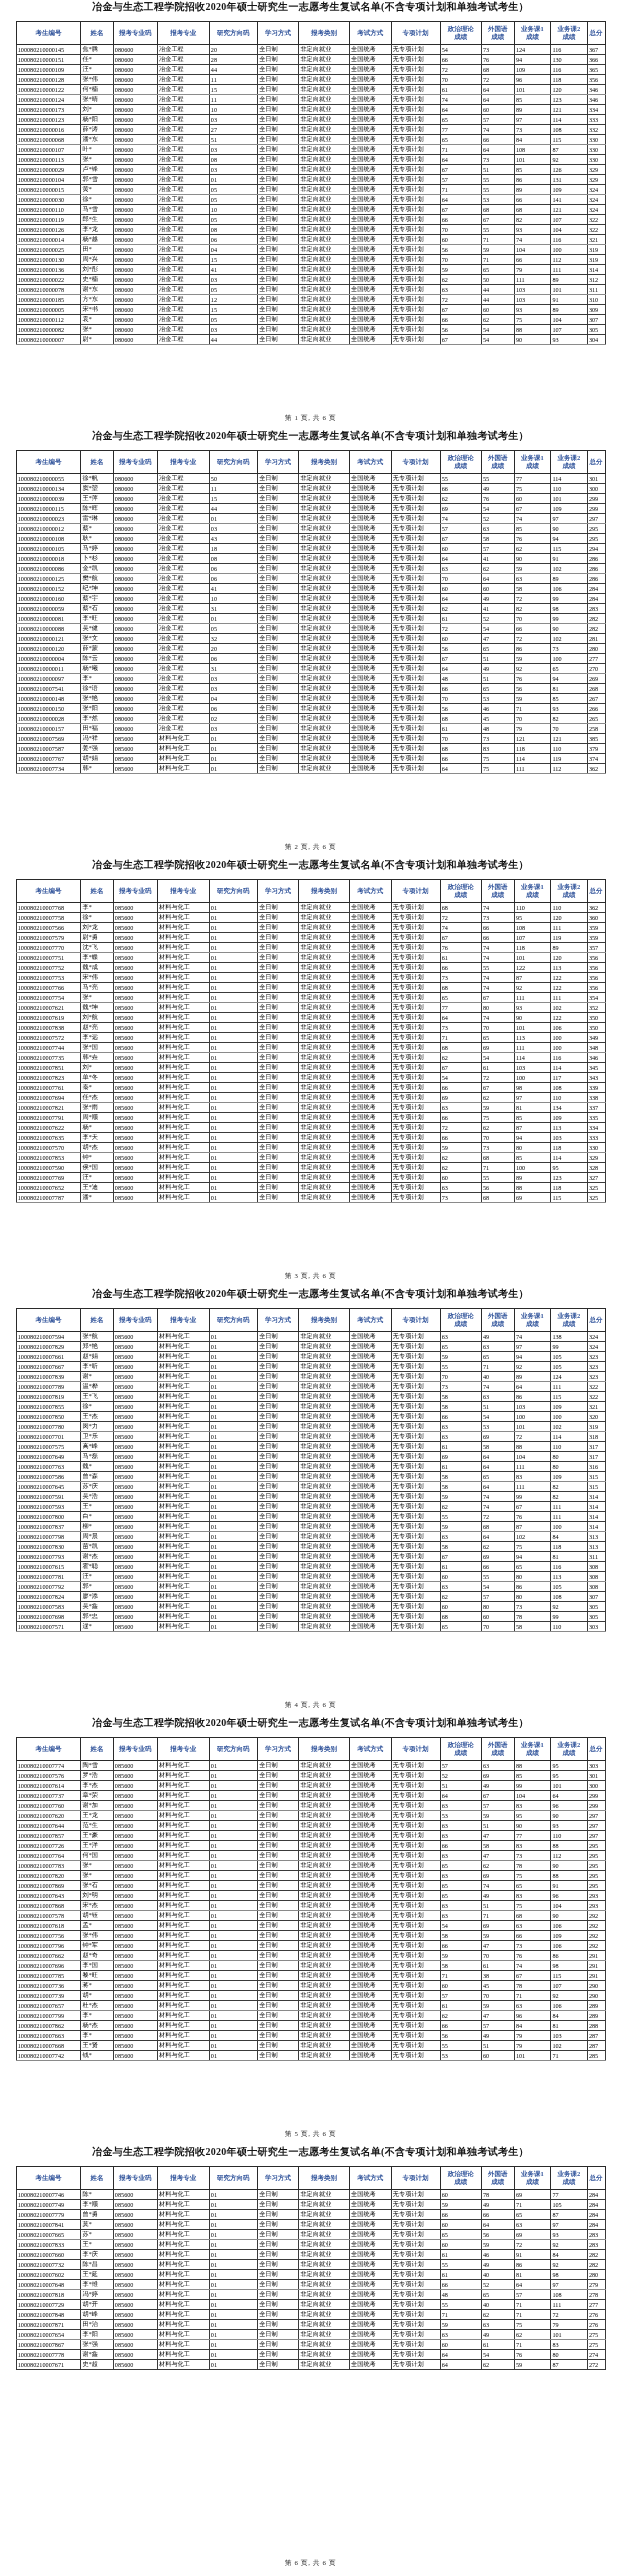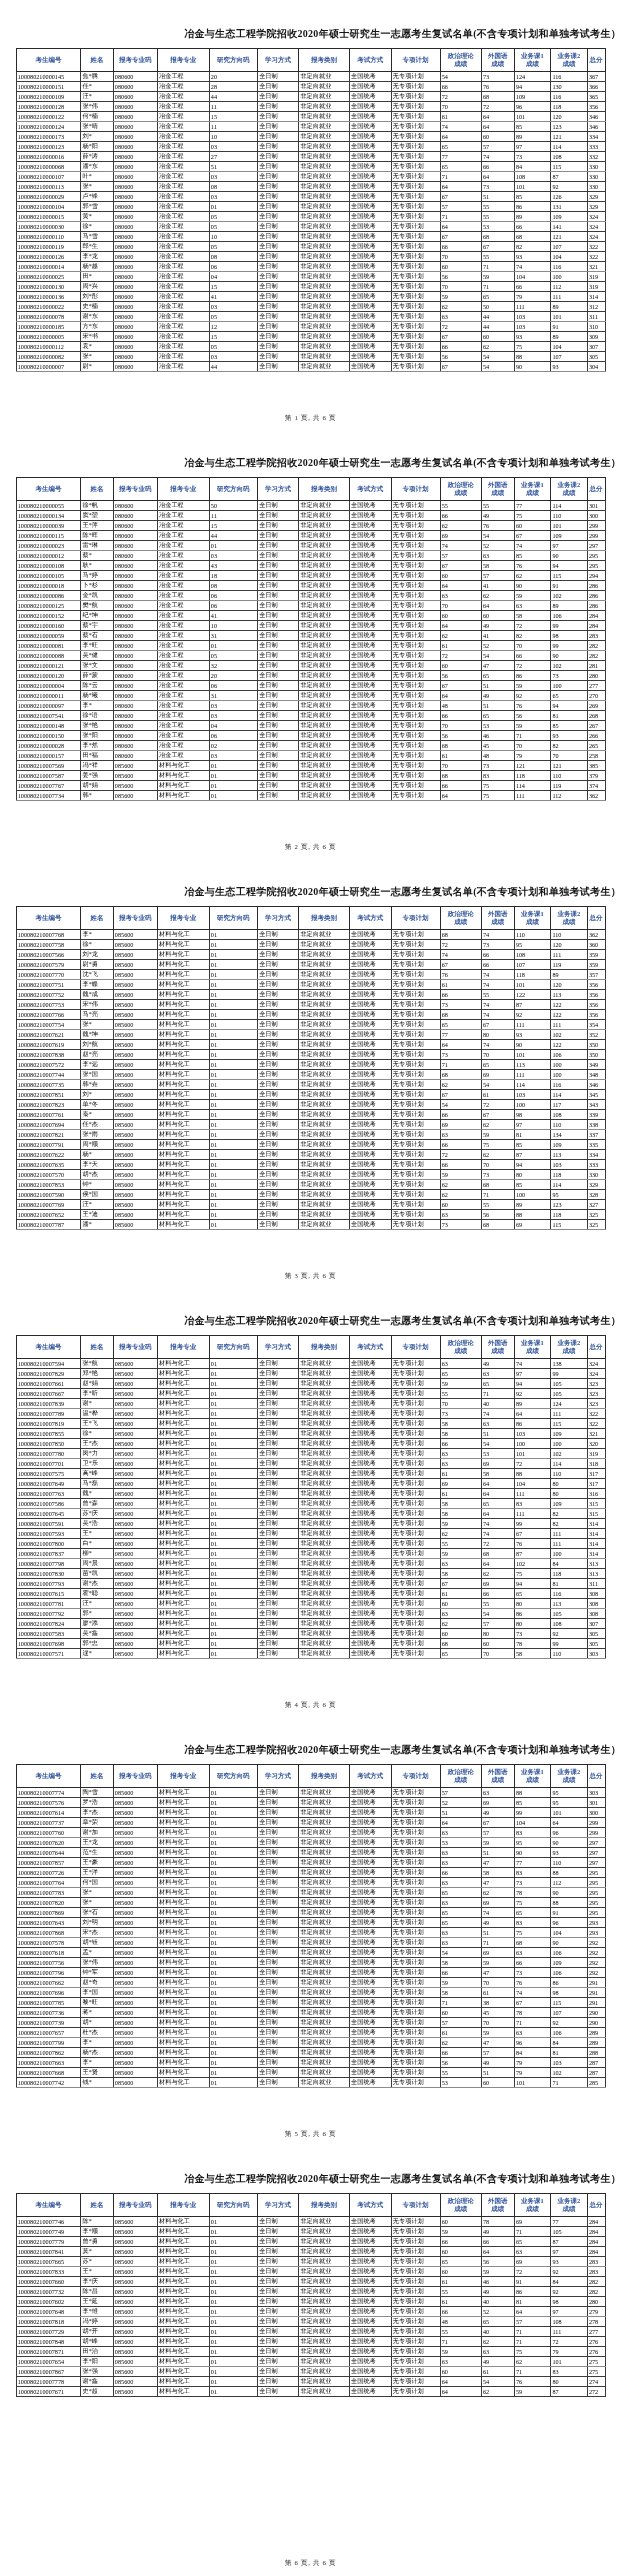--- a/index.html
+++ b/index.html
@@ -10,22 +10,21 @@
     color:#000;
   }
   .page {
     position:relative;
     width:621px;
     height:429px;
     overflow:hidden;
     background:#fff;
   }
   .doc-title {
-    padding-top:27px;
-    text-align:right;
+    text-align:center;
     font-size:10px;
     font-weight:bold;
     color:#161616;
     letter-spacing:0.3px;
   }
   table.roster {
     width:590px;
     margin:6.8px auto 0 auto;
     border-collapse:collapse;
     table-layout:fixed;

